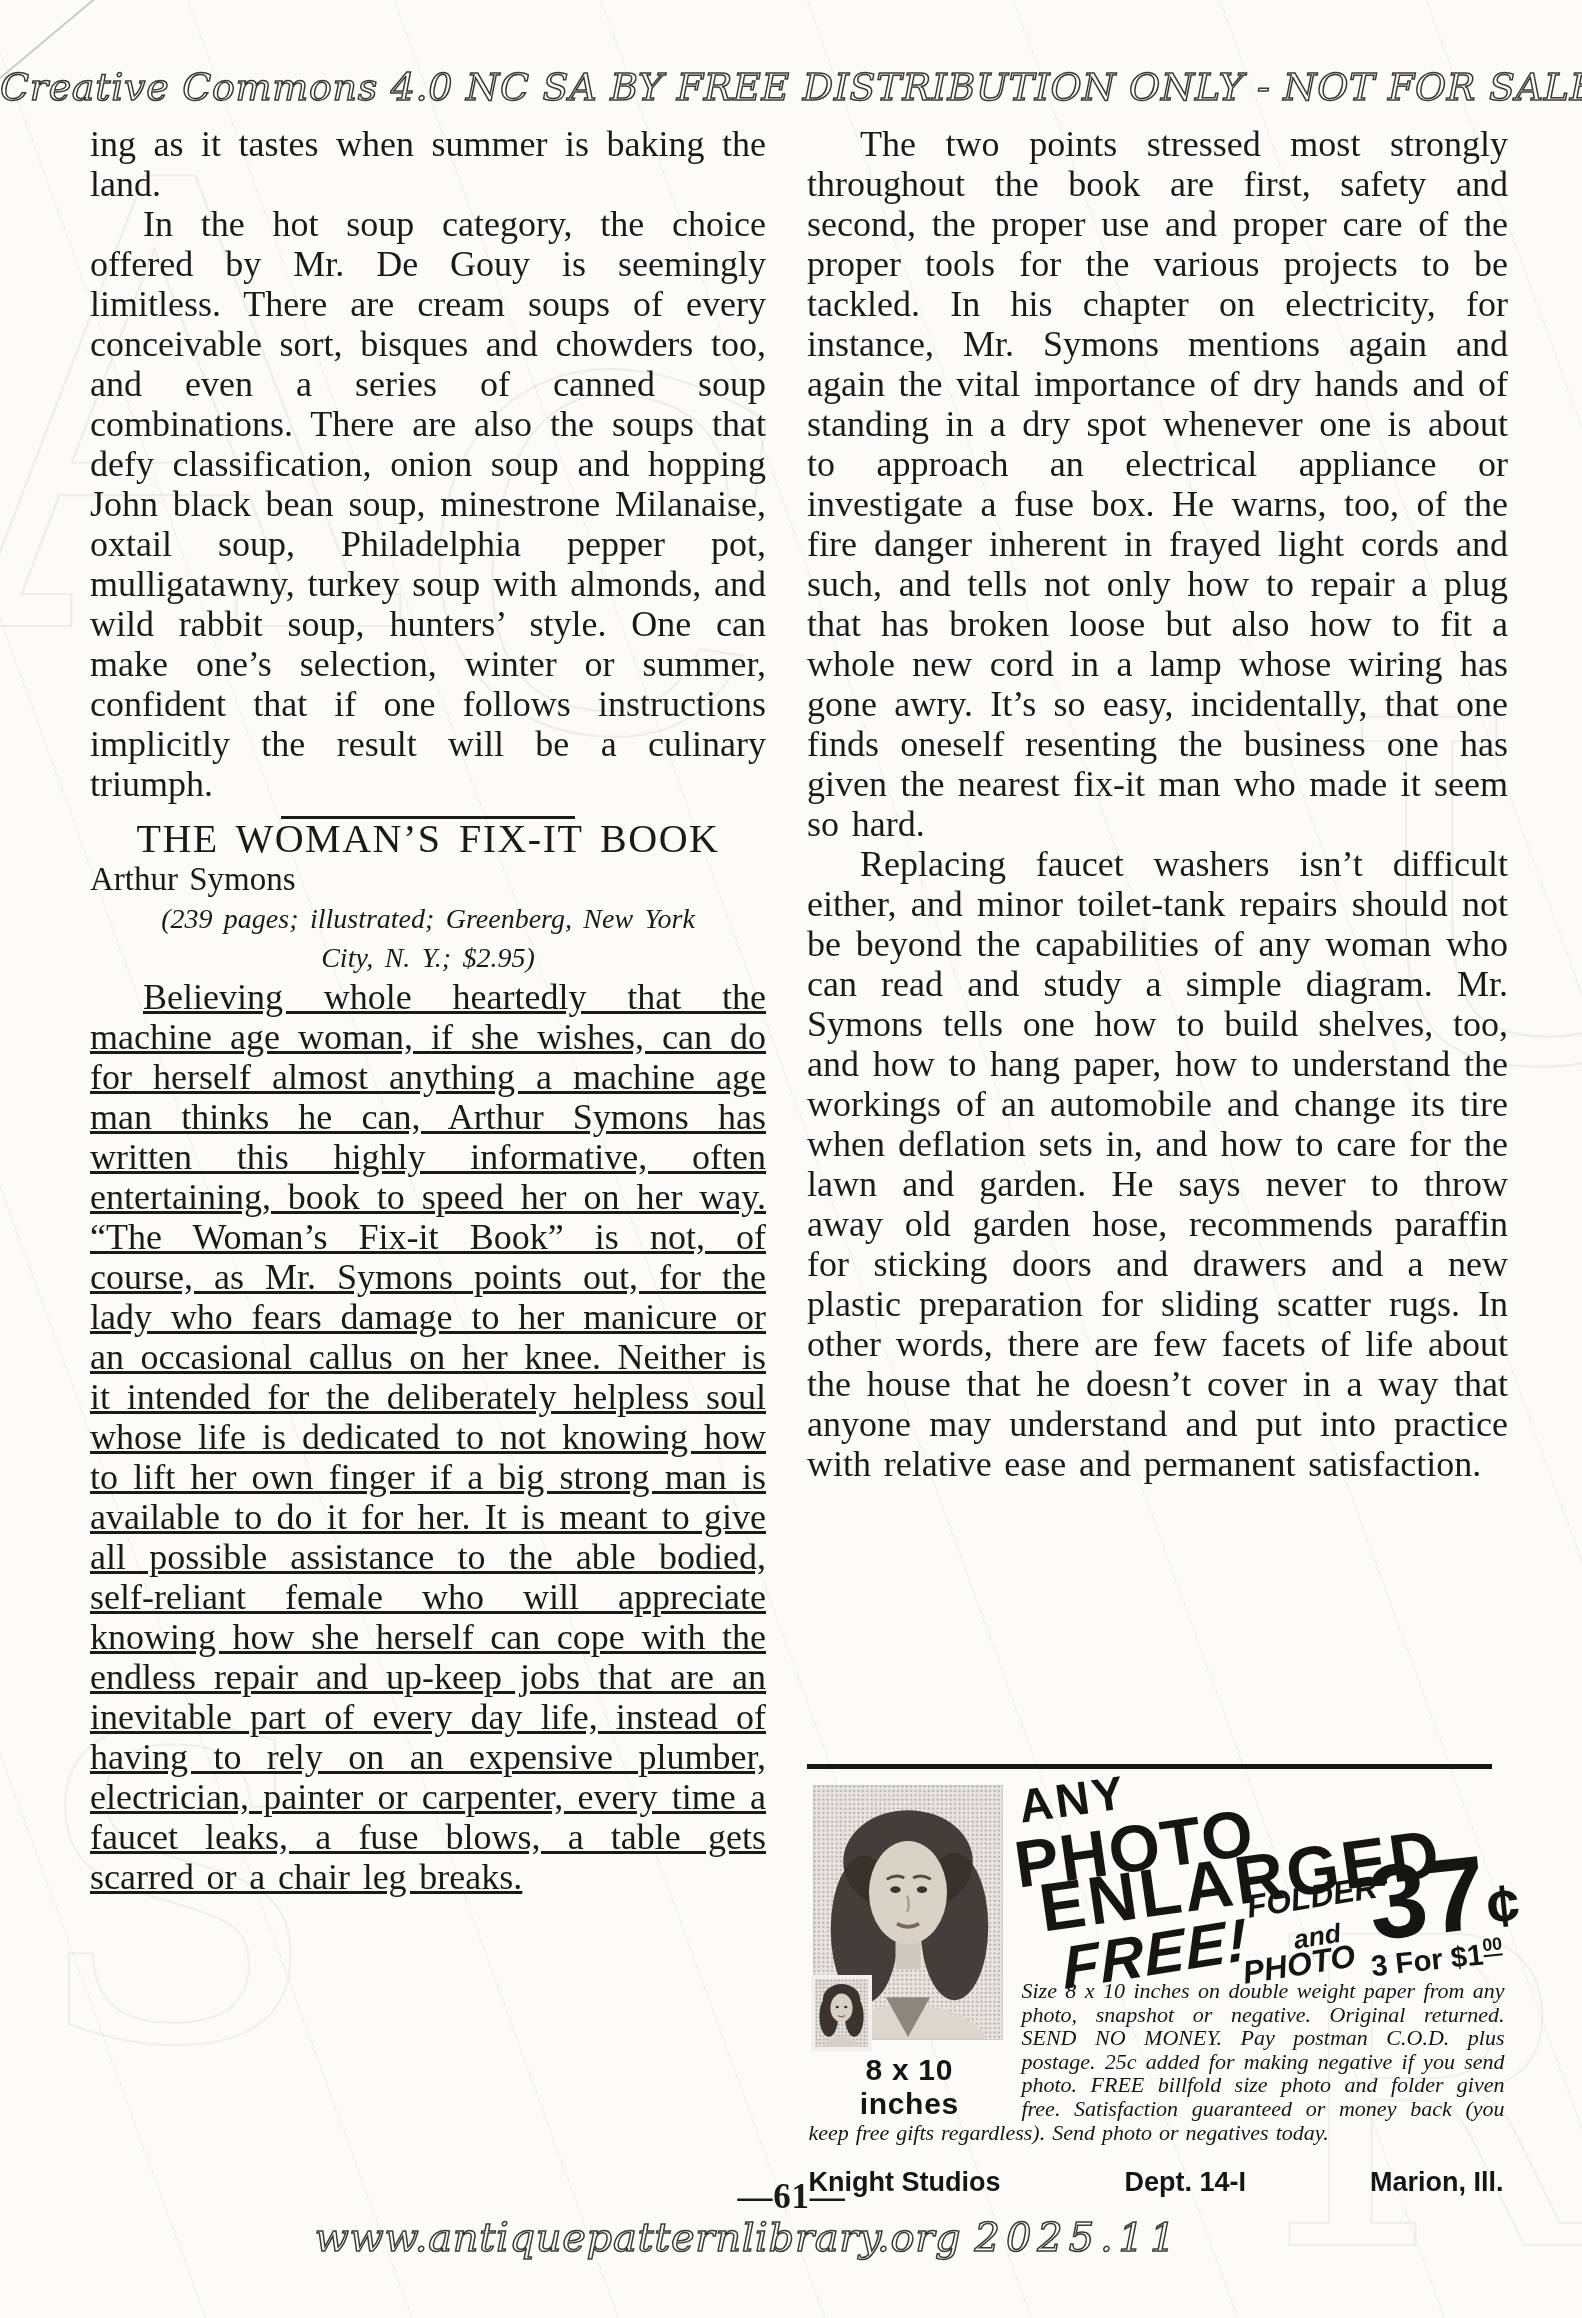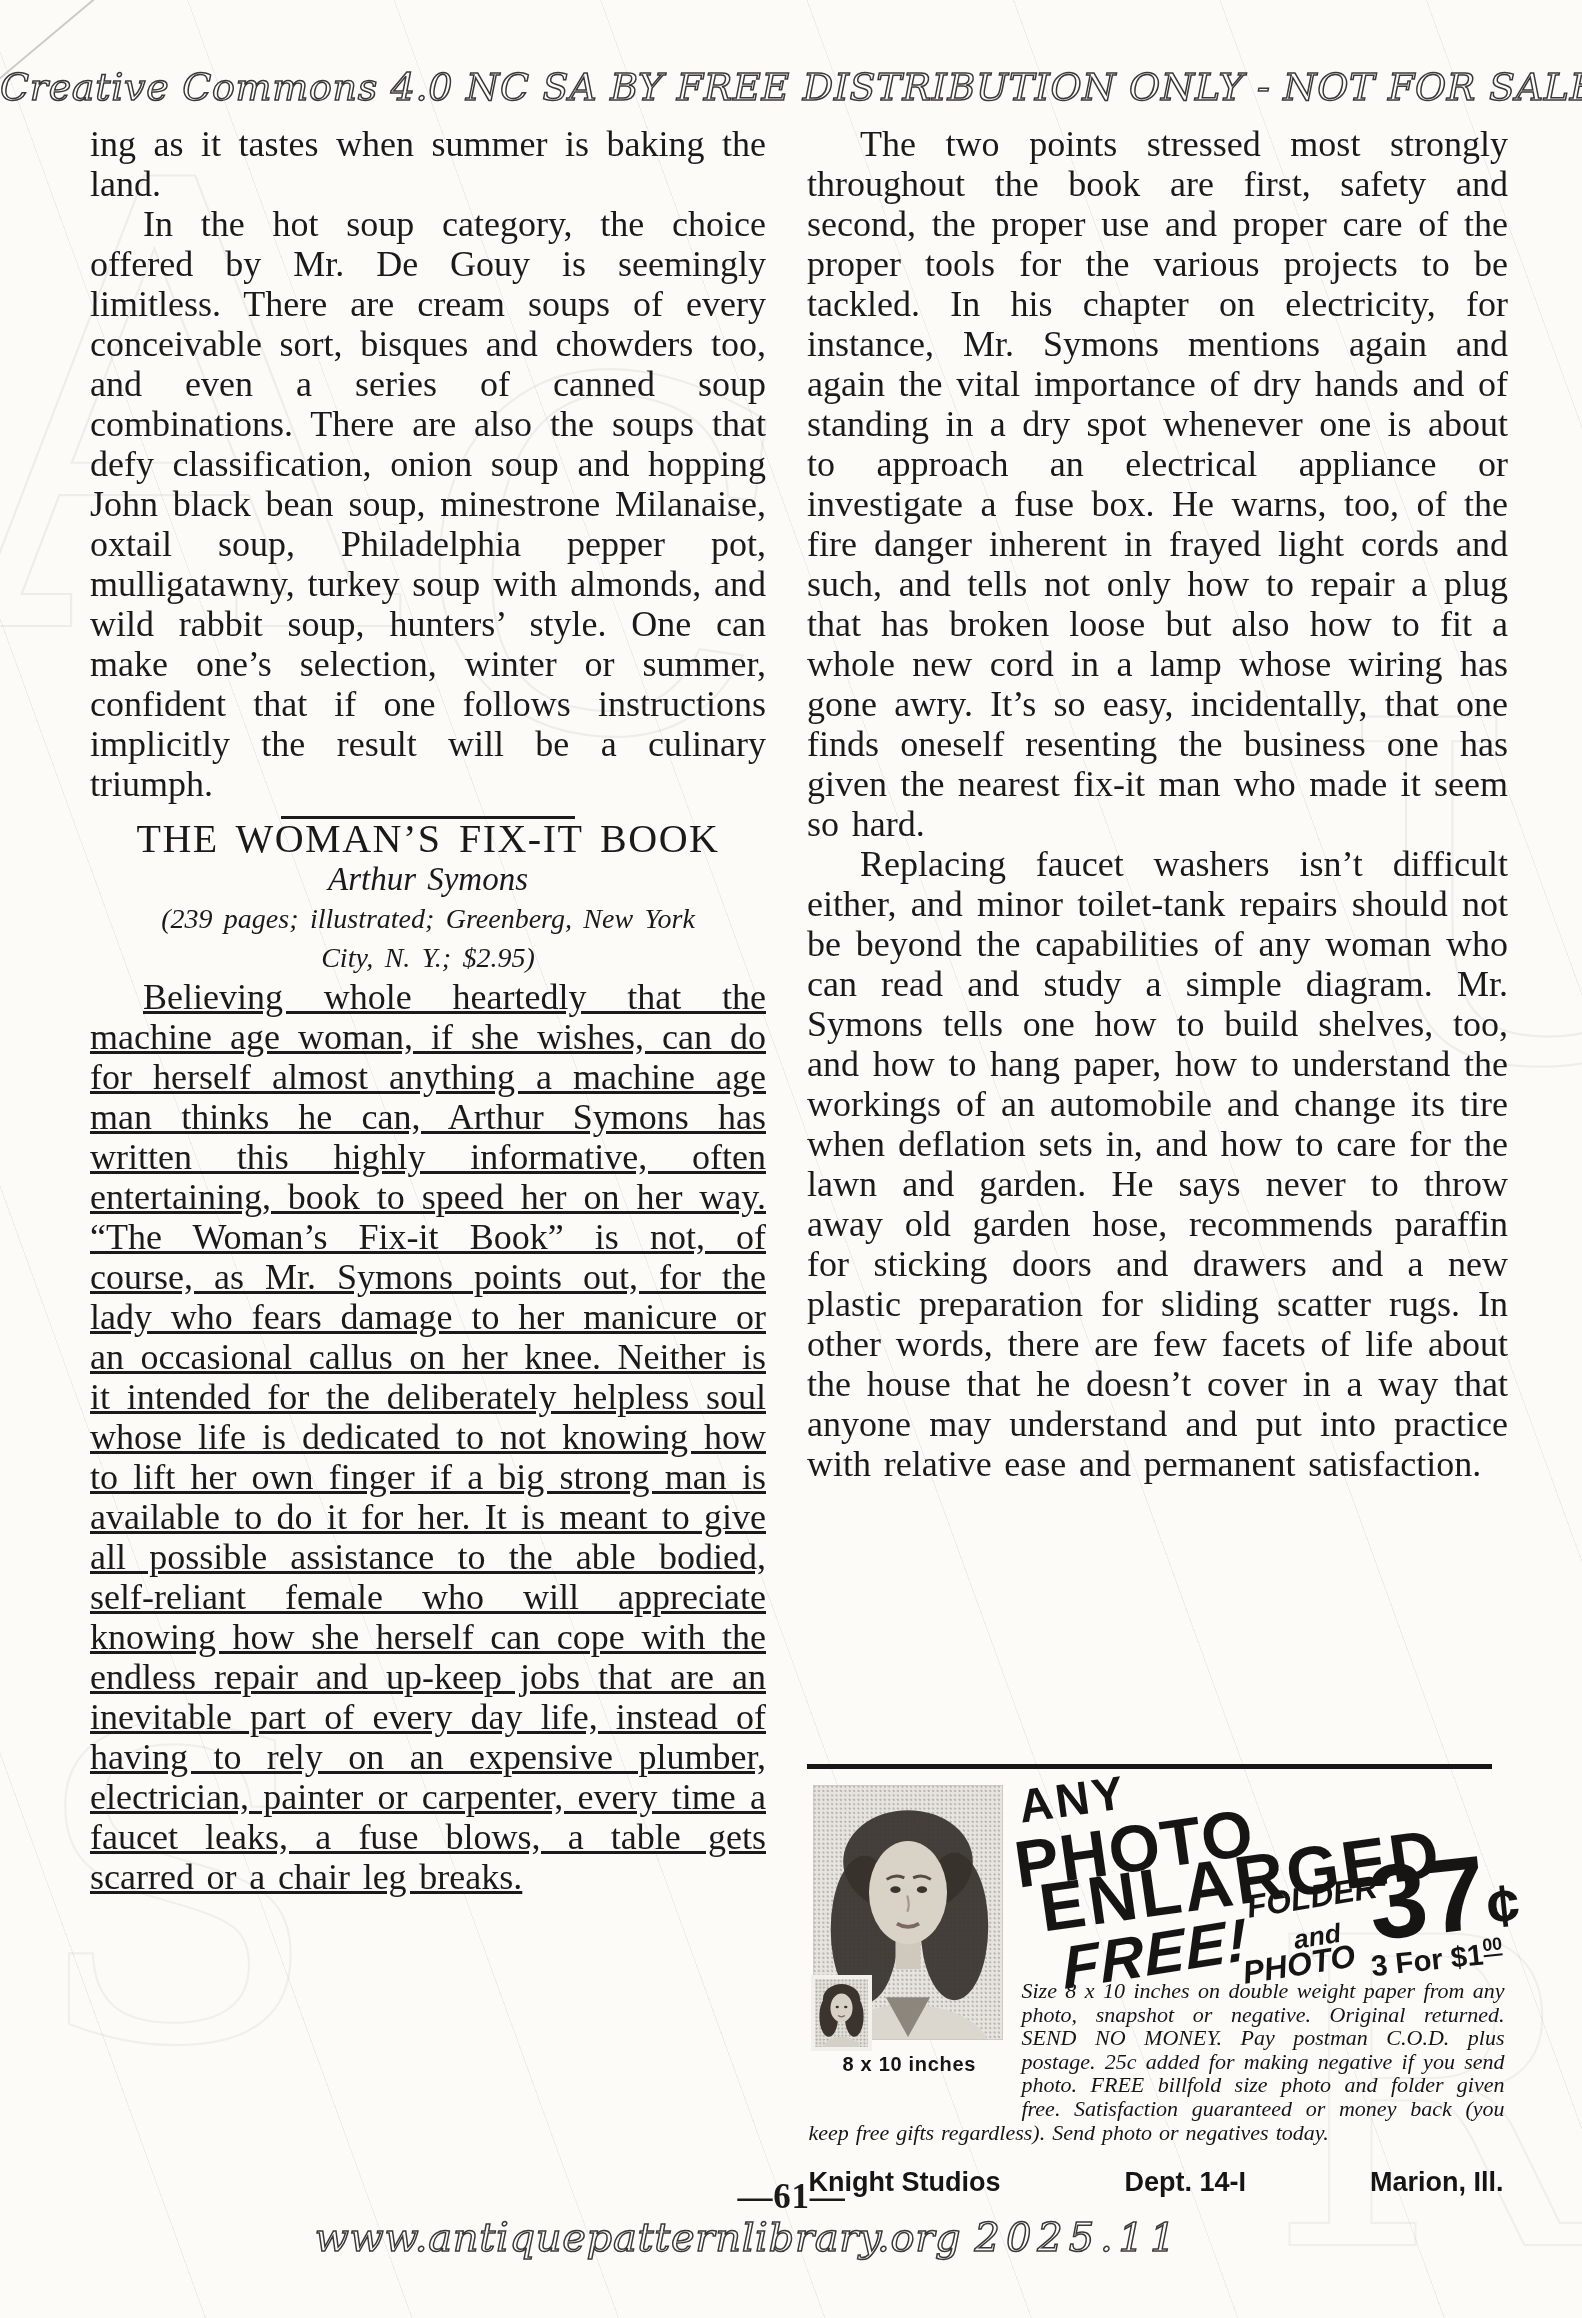--- a/index.html
+++ b/index.html
@@ -63,22 +63,22 @@
     margin:11.8px auto 0 auto;
   }
   .review-title{
     margin-top:14.7px;
     text-align:center;text-indent:0;
     font-size:40px;letter-spacing:1.5px;
     word-spacing:5.9px;
   }
   .review-byline{
     margin-top:19px;
-    text-align:center;text-indent:0;
-    font-size:33px;word-spacing:2.9px;font-style:italic;
+    text-align:left;text-indent:0;
+    font-size:33px;word-spacing:2.9px;
   }
   .review-pub{
     text-align:center;text-indent:0;
     font-style:italic;font-size:28px;line-height:39px;
     margin-top:5.9px;word-spacing:4.4px;
   }
   .review-para{margin-top:19px;text-decoration:underline;}
 
   
   .ad{
@@ -101,21 +101,21 @@
     background:
       radial-gradient(circle at 1.5px 1.5px, #b2afaa 1px, transparent 1.1px),
       #e3e0db;
     background-size:3.7px 3.7px;
     z-index:3;overflow:hidden;
   }
   .ad-caption{
     position:absolute;left:10.3px;top:289px;width:184px;
     text-align:center;
     font-family:"Liberation Sans",sans-serif;
-    font-weight:bold;font-size:20px;letter-spacing:0.7px;
+    font-weight:bold;font-size:30px;letter-spacing:0.7px;
   }
   .headline{
     position:absolute;
     font-family:"Liberation Sans",sans-serif;
     font-weight:bold;line-height:1;
     transform-origin:0 50%;
     white-space:nowrap;
   }
   .hl-any     {left:212px;top:19px; font-size:47px; transform:rotate(-8deg);letter-spacing:2.9px;}
   .hl-photo   {left:208px;top:68px; font-size:66px; transform:rotate(-8deg);letter-spacing:1.5px;}

